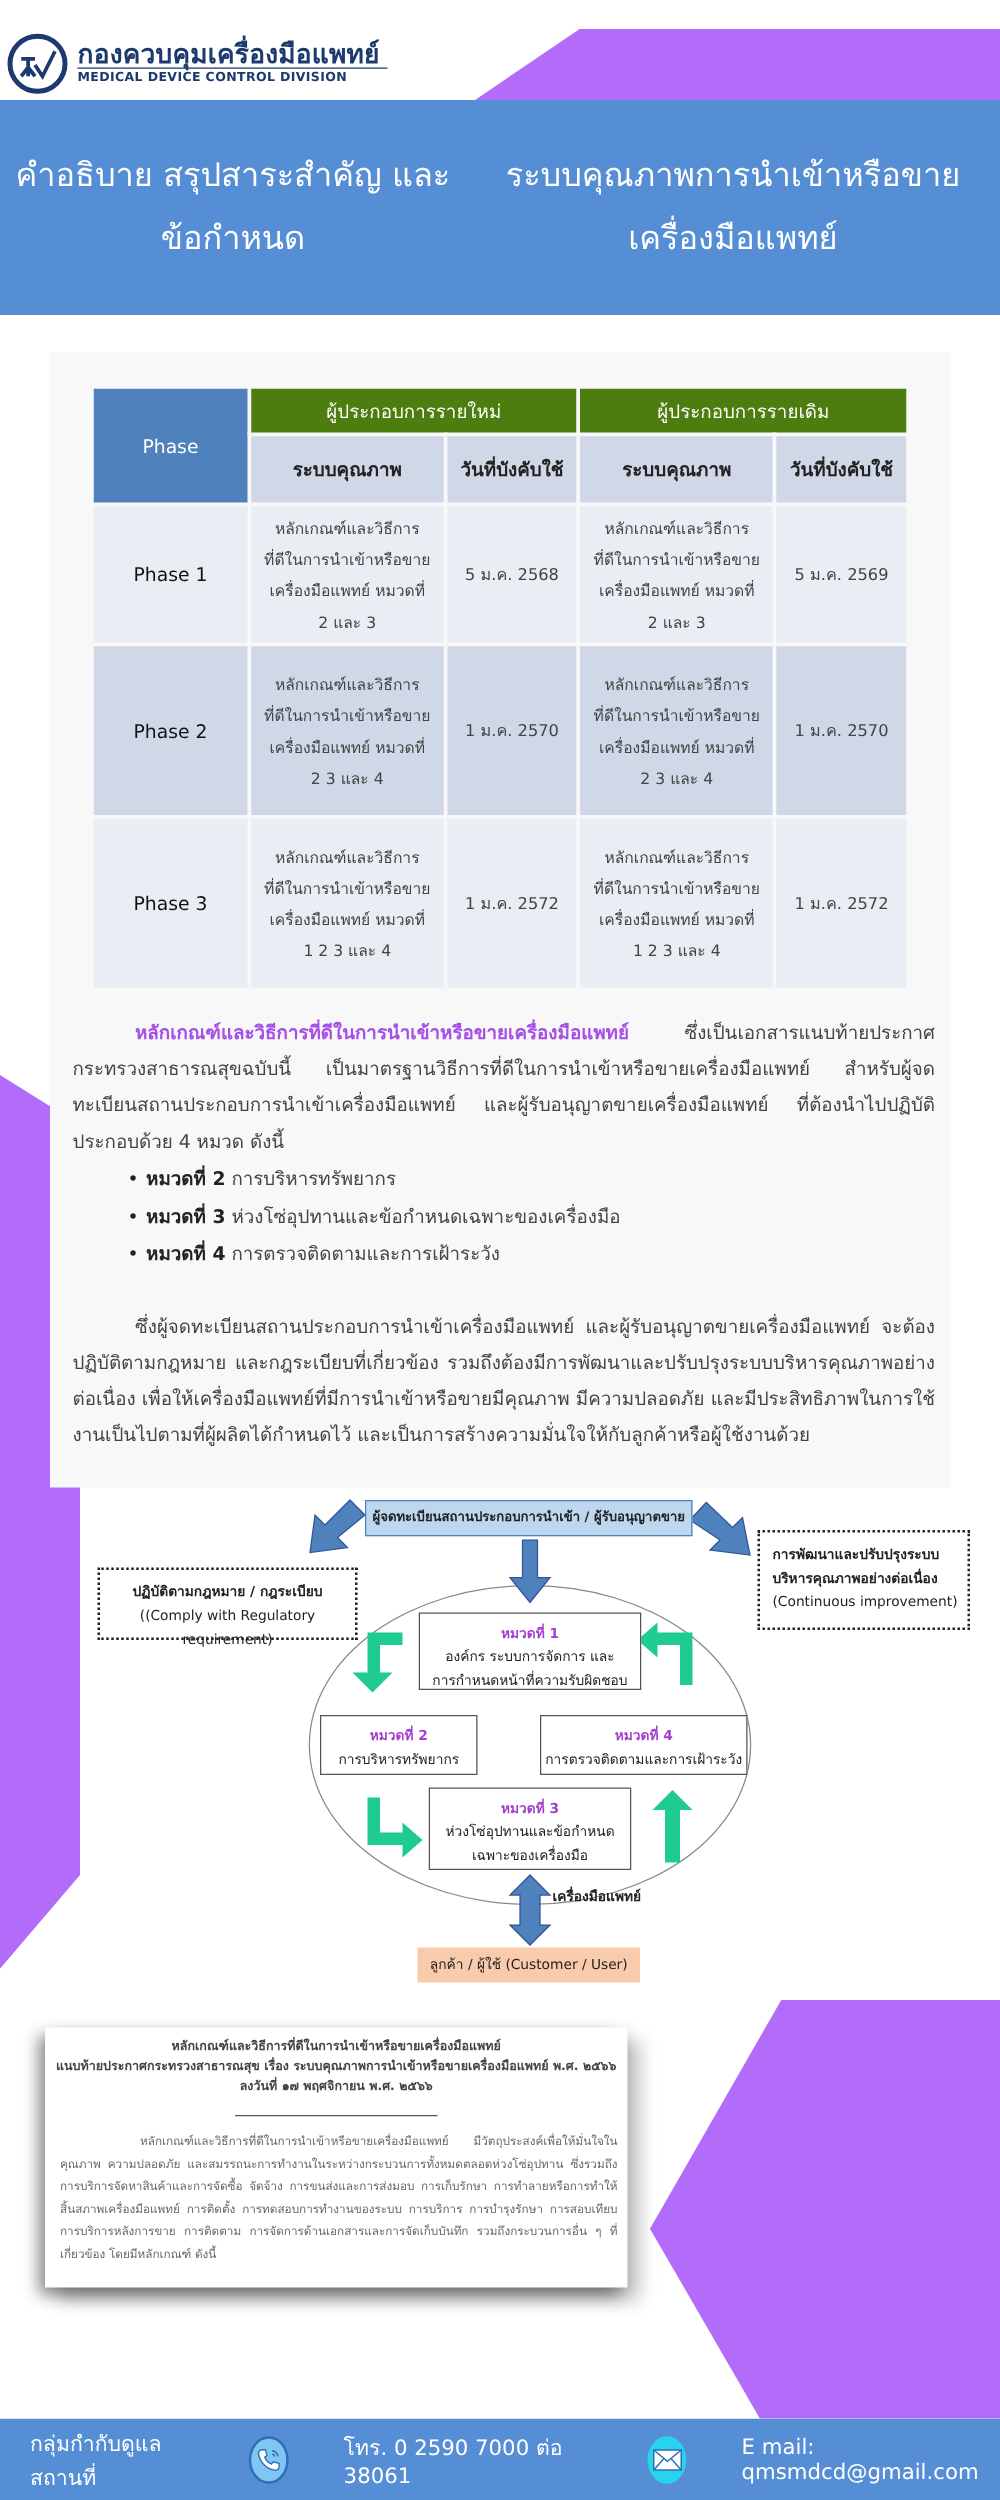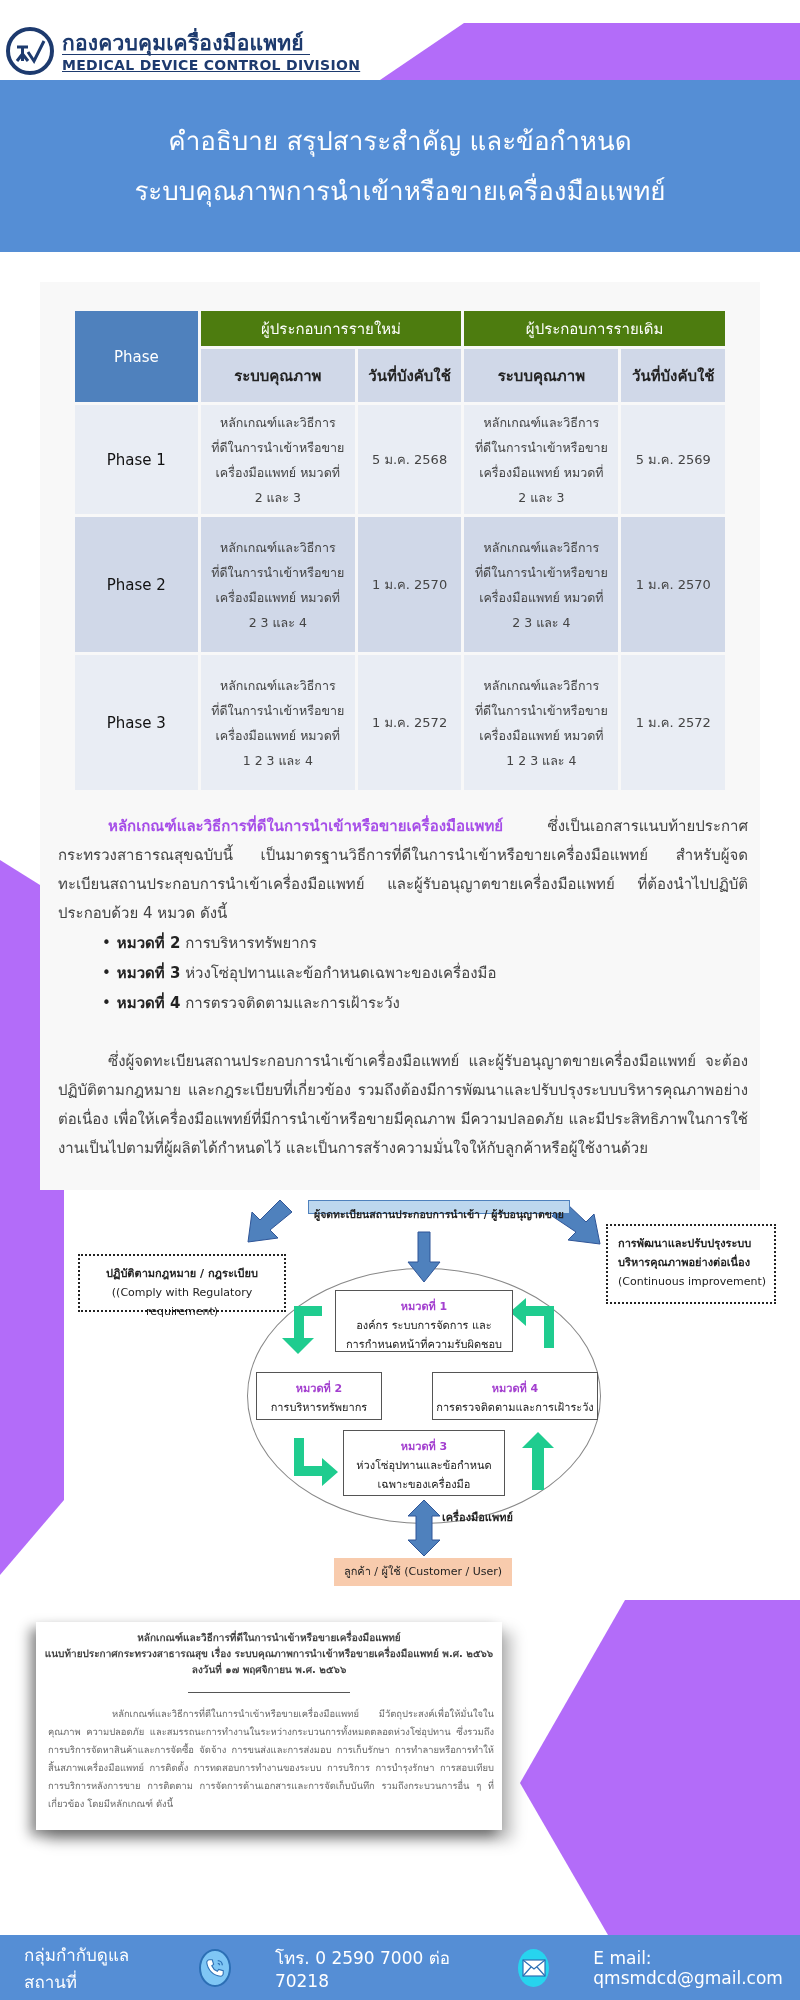--- a/index.html
+++ b/index.html
@@ -22,25 +22,25 @@
     clip-path: polygon(105px 0, 100% 0, 100% 100%, 88px 100%, 0 183px); }
 
   
   .logo-bar { position: absolute; left: 0; top: 0; width: 800px; height: 80px; z-index: 1; }
   .logo-mark { position: absolute; left: 6px; top: 27px; width: 48px; height: 48px;
     border: 4px solid #1d3a6e; border-radius: 50%; display: flex; align-items: center; justify-content: center; }
   .logo-mark svg { width: 32px; height: 32px; }
   .logo-th { position: absolute; left: 62px; top: 26px; font-size: 21px; font-weight: bold; color: #1d3a6e;
     letter-spacing: 0.2px; }
   .logo-rule { position: absolute; left: 62px; top: 54px; width: 248px; height: 1px; background: #1d3a6e; }
-  .logo-en { position: absolute; left: 62px; top: 57px; font-size: 14px; font-weight: bold; color: #1d3a6e;
-    letter-spacing: 0.3px; text-decoration: underline; }
+  .logo-en { position: absolute; left: 62px; top: 57px; font-size: 10px; font-weight: bold; color: #1d3a6e;
+    letter-spacing: 0.3px; }
 
   .hero { position: absolute; left: 0; top: 80px; width: 800px; height: 172px; background: #558ed5; z-index: 1;
-    display: flex; flex-direction: column; align-items: center; justify-content: center; }
+    display: flex; flex-direction: row; align-items: center; justify-content: center; }
   .hero-line { color: #fff; font-size: 26px; line-height: 50px; text-align: center; }
 
   
   .panel { position: absolute; left: 40px; top: 282px; width: 720px; height: 908px; background: #f8f8f8; z-index: 1; }
 
   table.phases { position: absolute; left: 32px; top: 26px; width: 656px; border-collapse: collapse; }
   table.phases td, table.phases th { border: 3px solid #f8f8f8; text-align: center; vertical-align: middle; }
   .th-phase { background: #4f81bd; color: #fff; font-size: 15px; font-weight: normal; width: 124px; }
   .th-group { background: #4d7c0f; color: #fff; font-size: 15px; font-weight: normal; height: 38px; }
   .th-sub { background: #d0d8e8; color: #222; font-size: 15px; font-weight: bold; height: 56px; }
@@ -59,21 +59,21 @@
   .indent { display: inline-block; width: 50px; }
   .hl { color: #a64ee8; font-weight: bold; }
 
   .bullets { position: absolute; left: 62px; top: 646px; list-style: none; font-size: 15px; line-height: 30px; color: #444; }
   .bullets li::before { content: "\2022"; color: #222; margin-right: 6px; }
   .bullets b { color: #222; }
 
   
   .diagram { position: absolute; left: 60px; top: 1190px; width: 700px; height: 400px; z-index: 1; }
   .d-box { position: absolute; font-size: 11px; color: #222; text-align: center; line-height: 19px; background: #fff; }
-  .d-top { left: 248px; top: 10px; width: 262px; height: 14px; background: #bdd7ee; border: 1px solid #4f81bd;
+  .d-top { left: 232px; top: 10px; width: 262px; height: 29px; background: #bdd7ee; border: 1px solid #4f81bd;
     line-height: 27px; font-weight: bold; font-size: 10.5px; }
   .d-left { left: 18px; top: 64px; width: 208px; height: 58px; border: 2px dotted #222; padding-top: 8px; }
   .d-right { left: 546px; top: 34px; width: 170px; height: 80px; border: 2px dotted #222; padding-top: 8px; text-align: left; padding-left: 10px; }
   .d-cat { border: 1px solid #555; padding-top: 6px; }
   .d-cat .cat-label { color: #a33fcf; font-weight: bold; }
   .d-c1 { left: 275px; top: 100px; width: 178px; height: 62px; }
   .d-c2 { left: 196px; top: 182px; width: 126px; height: 48px; }
   .d-c4 { left: 372px; top: 182px; width: 166px; height: 48px; }
   .d-c3 { left: 283px; top: 240px; width: 162px; height: 66px; }
   .d-ellipse { position: absolute; left: 187px; top: 78px; width: 354px; height: 256px; border: 1px solid #888; border-radius: 50%; }
@@ -260,21 +260,21 @@
 </div>
 
 <div class="footer">
   <span>กลุ่มกำกับดูแลสถานที่</span>
   <span class="f-icon f-phone">
     <svg width="22" height="22" viewBox="0 0 24 24">
         <path d="M6 3 L9 3 L10.5 8 L8.5 9.5 C9.5 12 12 14.5 14.5 15.5 L16 13.5 L21 15 L21 18 C21 19.5 19.5 21 18 21 C10 20 4 14 3 6 C3 4.5 4.5 3 6 3 Z" fill="#fff" stroke="#2c6fb5" stroke-width="1.2"></path>
         <path d="M15 4 A5 5 0 0 1 20 9 M15 7 A2 2 0 0 1 17 9" stroke="#2c6fb5" stroke-width="1.4" fill="none"></path>
       </svg>
   </span>
-  <span>โทร. 0 2590 7000 ต่อ 70218</span>
+  <span>โทร. 0 2590 7000 ต่อ 38061</span>
   <span class="f-icon f-mail">
     <svg width="24" height="18" viewBox="0 0 24 18">
         <rect x="1" y="1" width="22" height="16" fill="#fff" stroke="#2c6fb5" stroke-width="1.2"></rect>
         <path d="M1 1 L12 10 L23 1 M1 17 L9 8 M23 17 L15 8" stroke="#2c6fb5" stroke-width="1.2" fill="none"></path>
       </svg>
   </span>
   <span>E mail: qmsmdcd@gmail.com</span>
 </div>
 
 </body></html>

